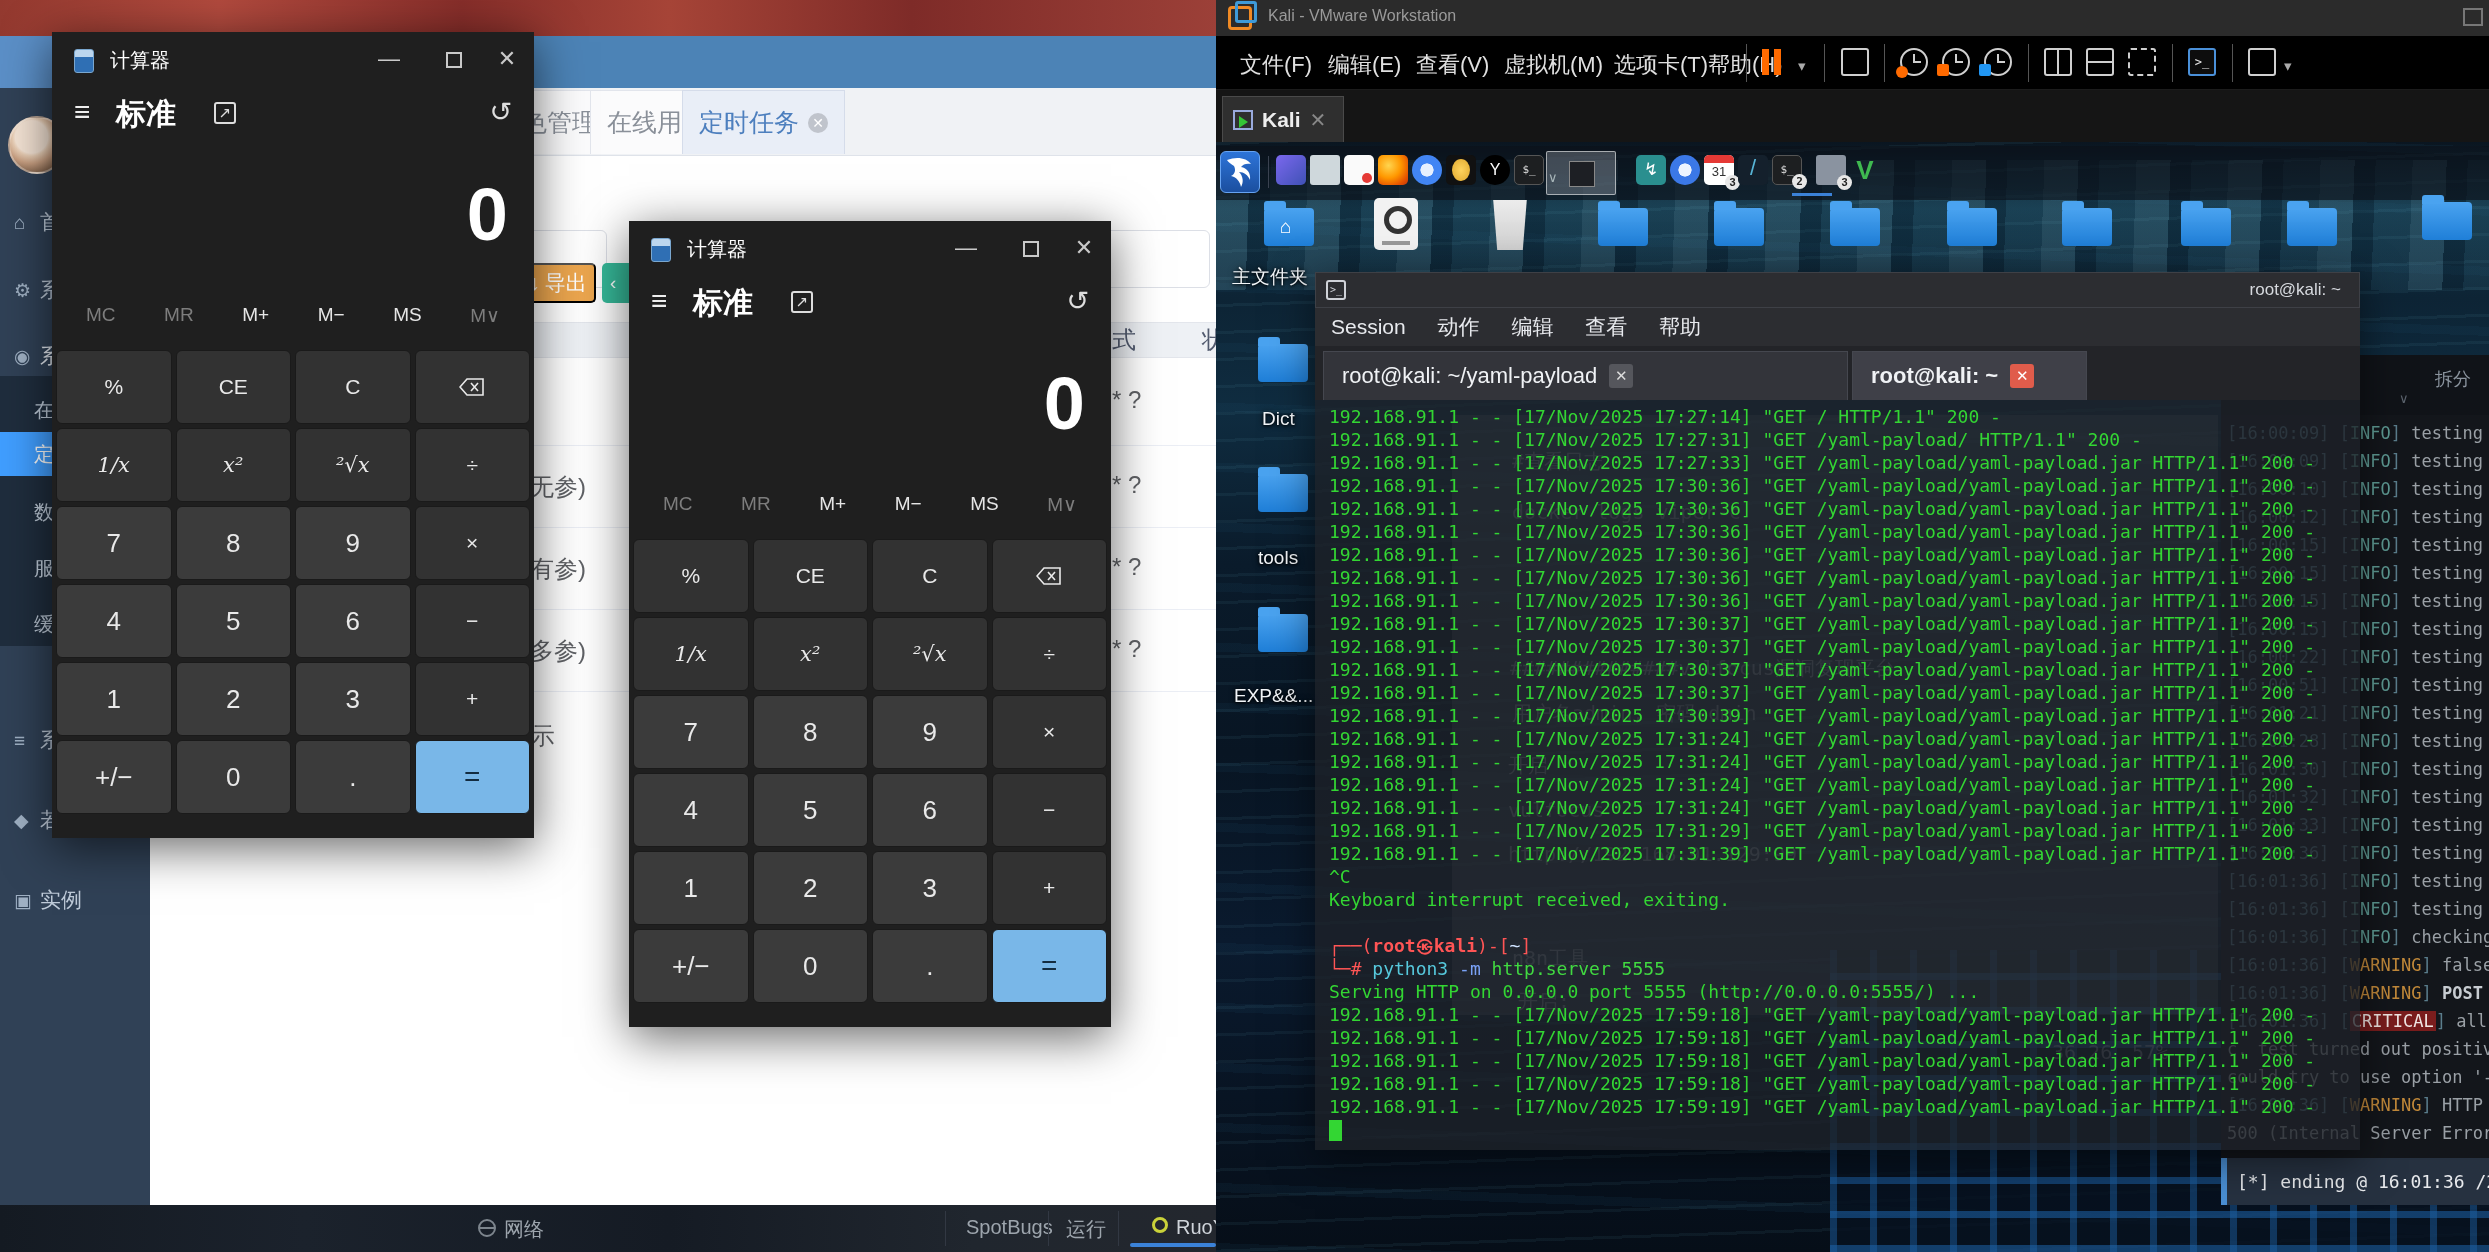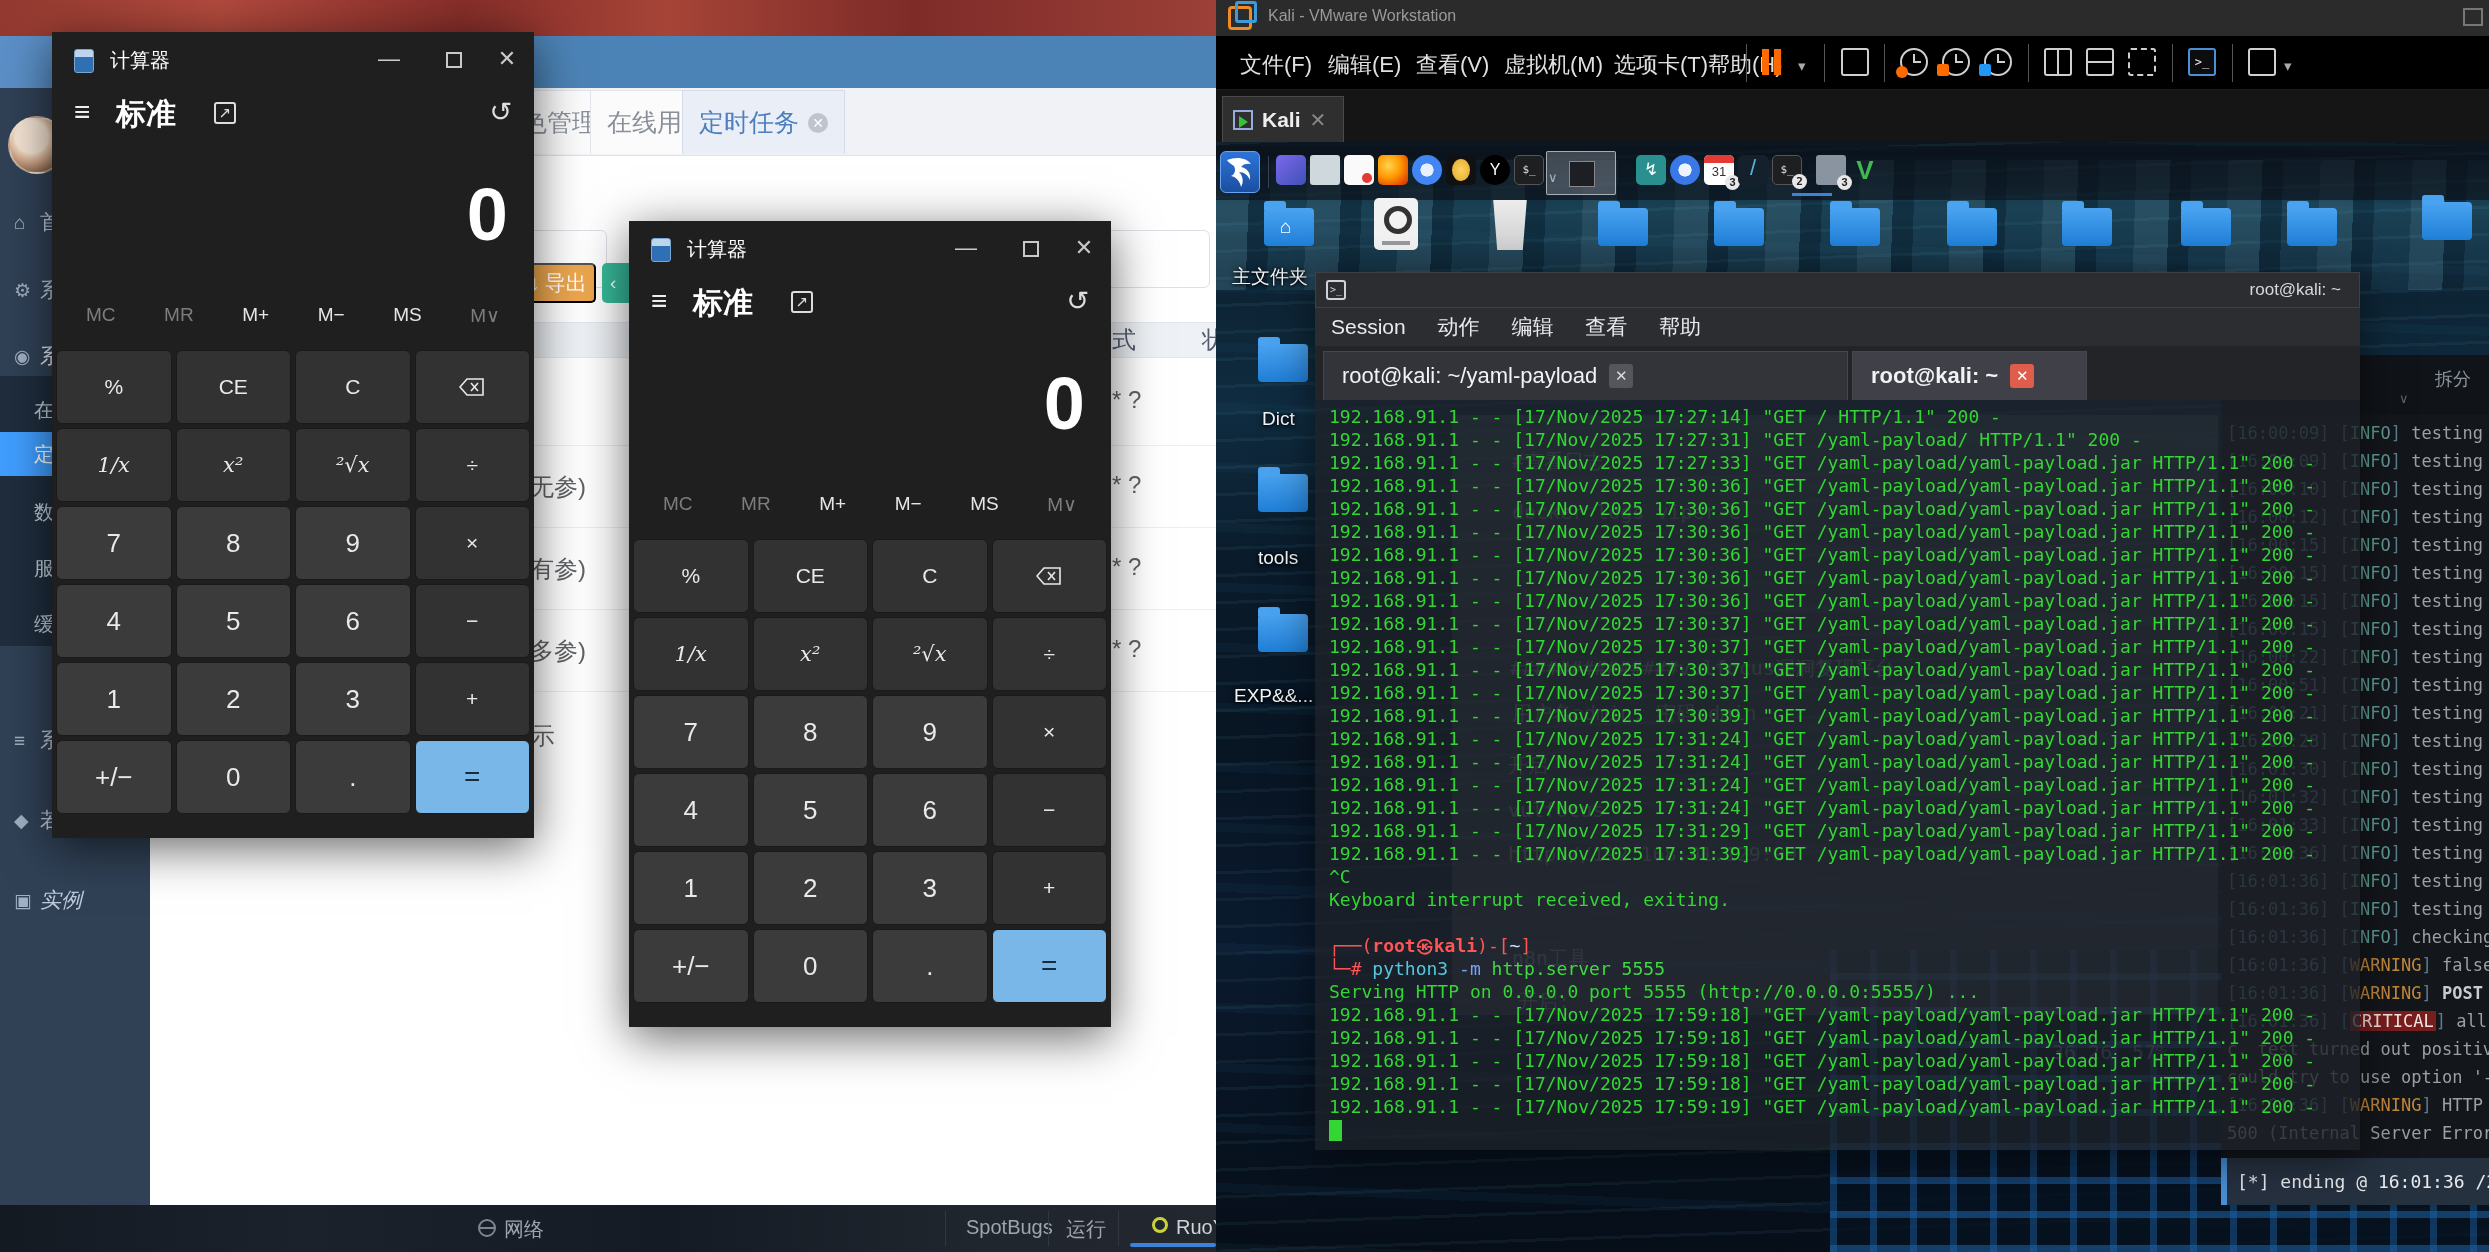--- a/index.html
+++ b/index.html
@@ -209,21 +209,21 @@
           <div class="side-item" style="top: 112px;"><span class="si-ico">⌂</span><span>首页</span></div>
           <div class="side-item" style="top: 180px;"><span class="si-ico">⚙</span><span>系统管理</span></div>
           <div class="side-item group" style="top: 246px;"><span class="si-ico">◉</span><span>系统监控</span></div>
           <div class="side-item sub" style="top: 300px;"><span>在线用户</span></div>
           <div class="side-item sub selected" style="top: 344px;"><span>定时任务</span></div>
           <div class="side-item sub" style="top: 402px;"><span>数据监控</span></div>
           <div class="side-item sub" style="top: 458px;"><span>服务监控</span></div>
           <div class="side-item sub" style="top: 514px;"><span>缓存监控</span></div>
           <div class="side-item" style="top: 630px;"><span class="si-ico">≡</span><span>系统工具</span></div>
           <div class="side-item" style="top: 710px;"><span class="si-ico">◆</span><span>若依官网</span></div>
-          <div class="side-item" style="top: 790px; font-style: italic;"><span class="si-ico">▣</span><span>实例</span></div>
+          <div class="side-item" style="top: 790px;"><span class="si-ico">▣</span><span>实例</span></div>
         </div>
     </aside>
 
     <main class="abs page">
       <div class="tabbar">
         <div class="atab" style="left:355px">
           <span>色管理</span>
           <span class="tclose">✕</span>
         </div>
         <div class="atab" style="left:440px">

